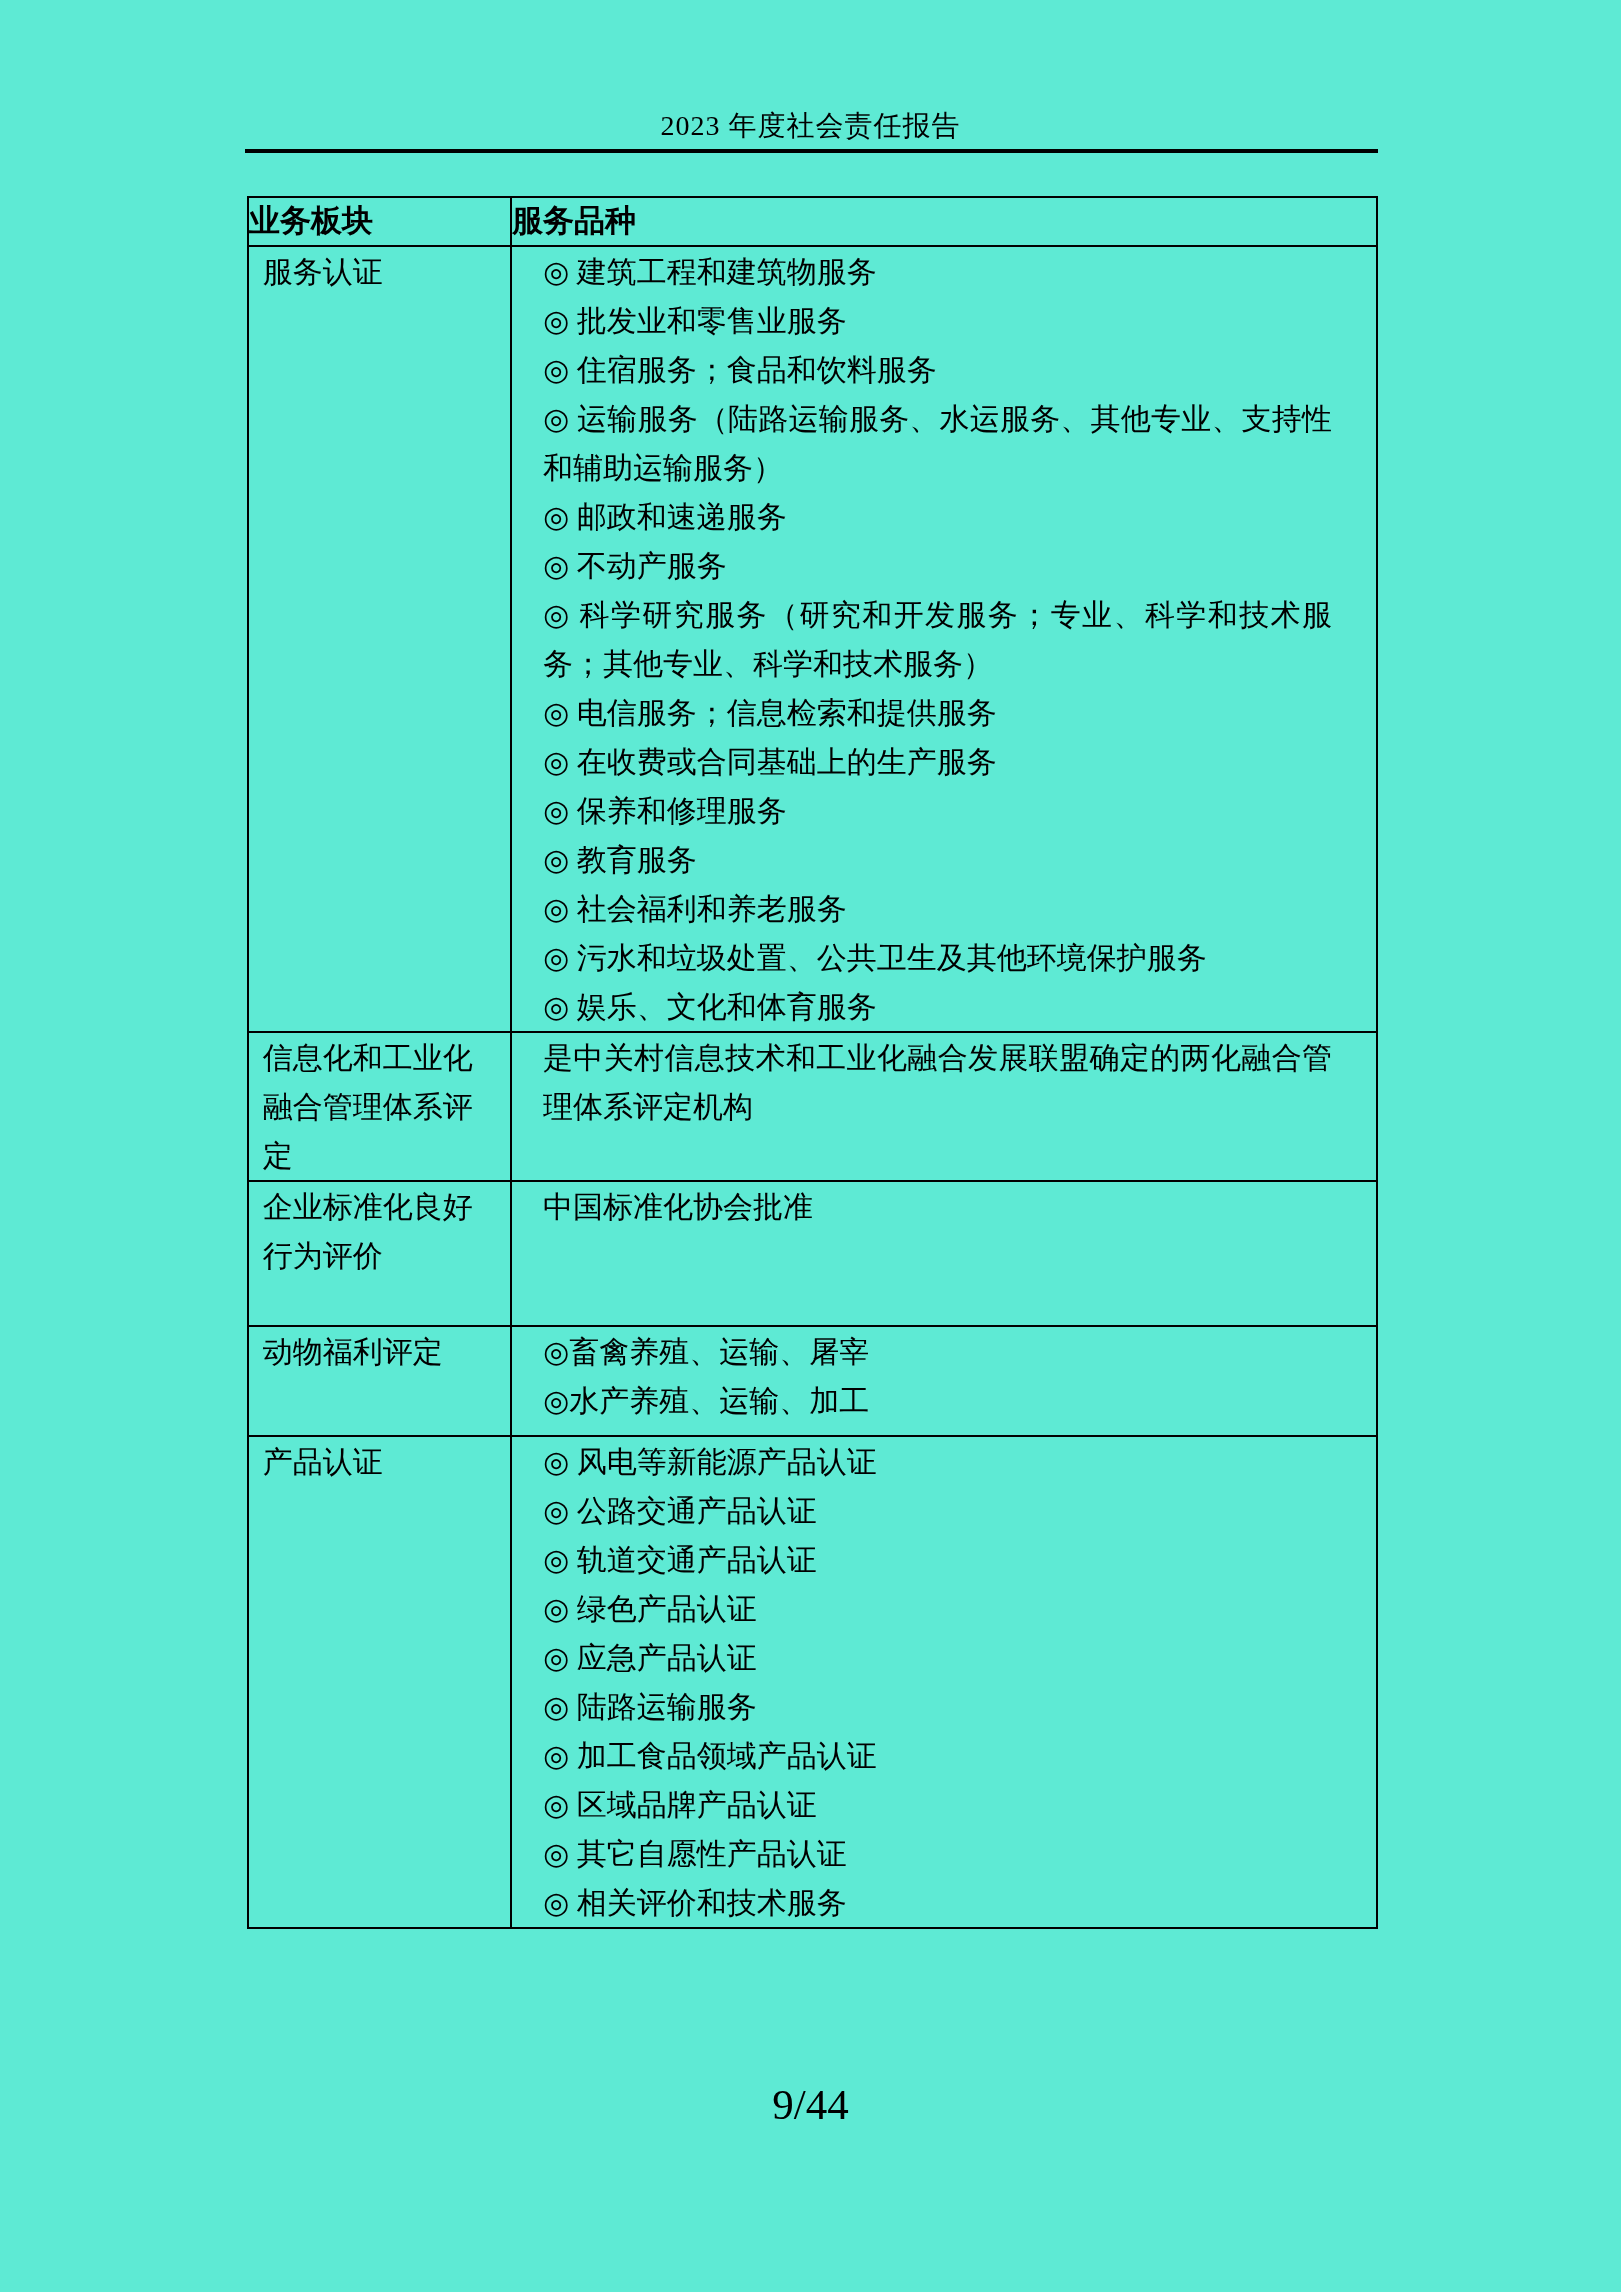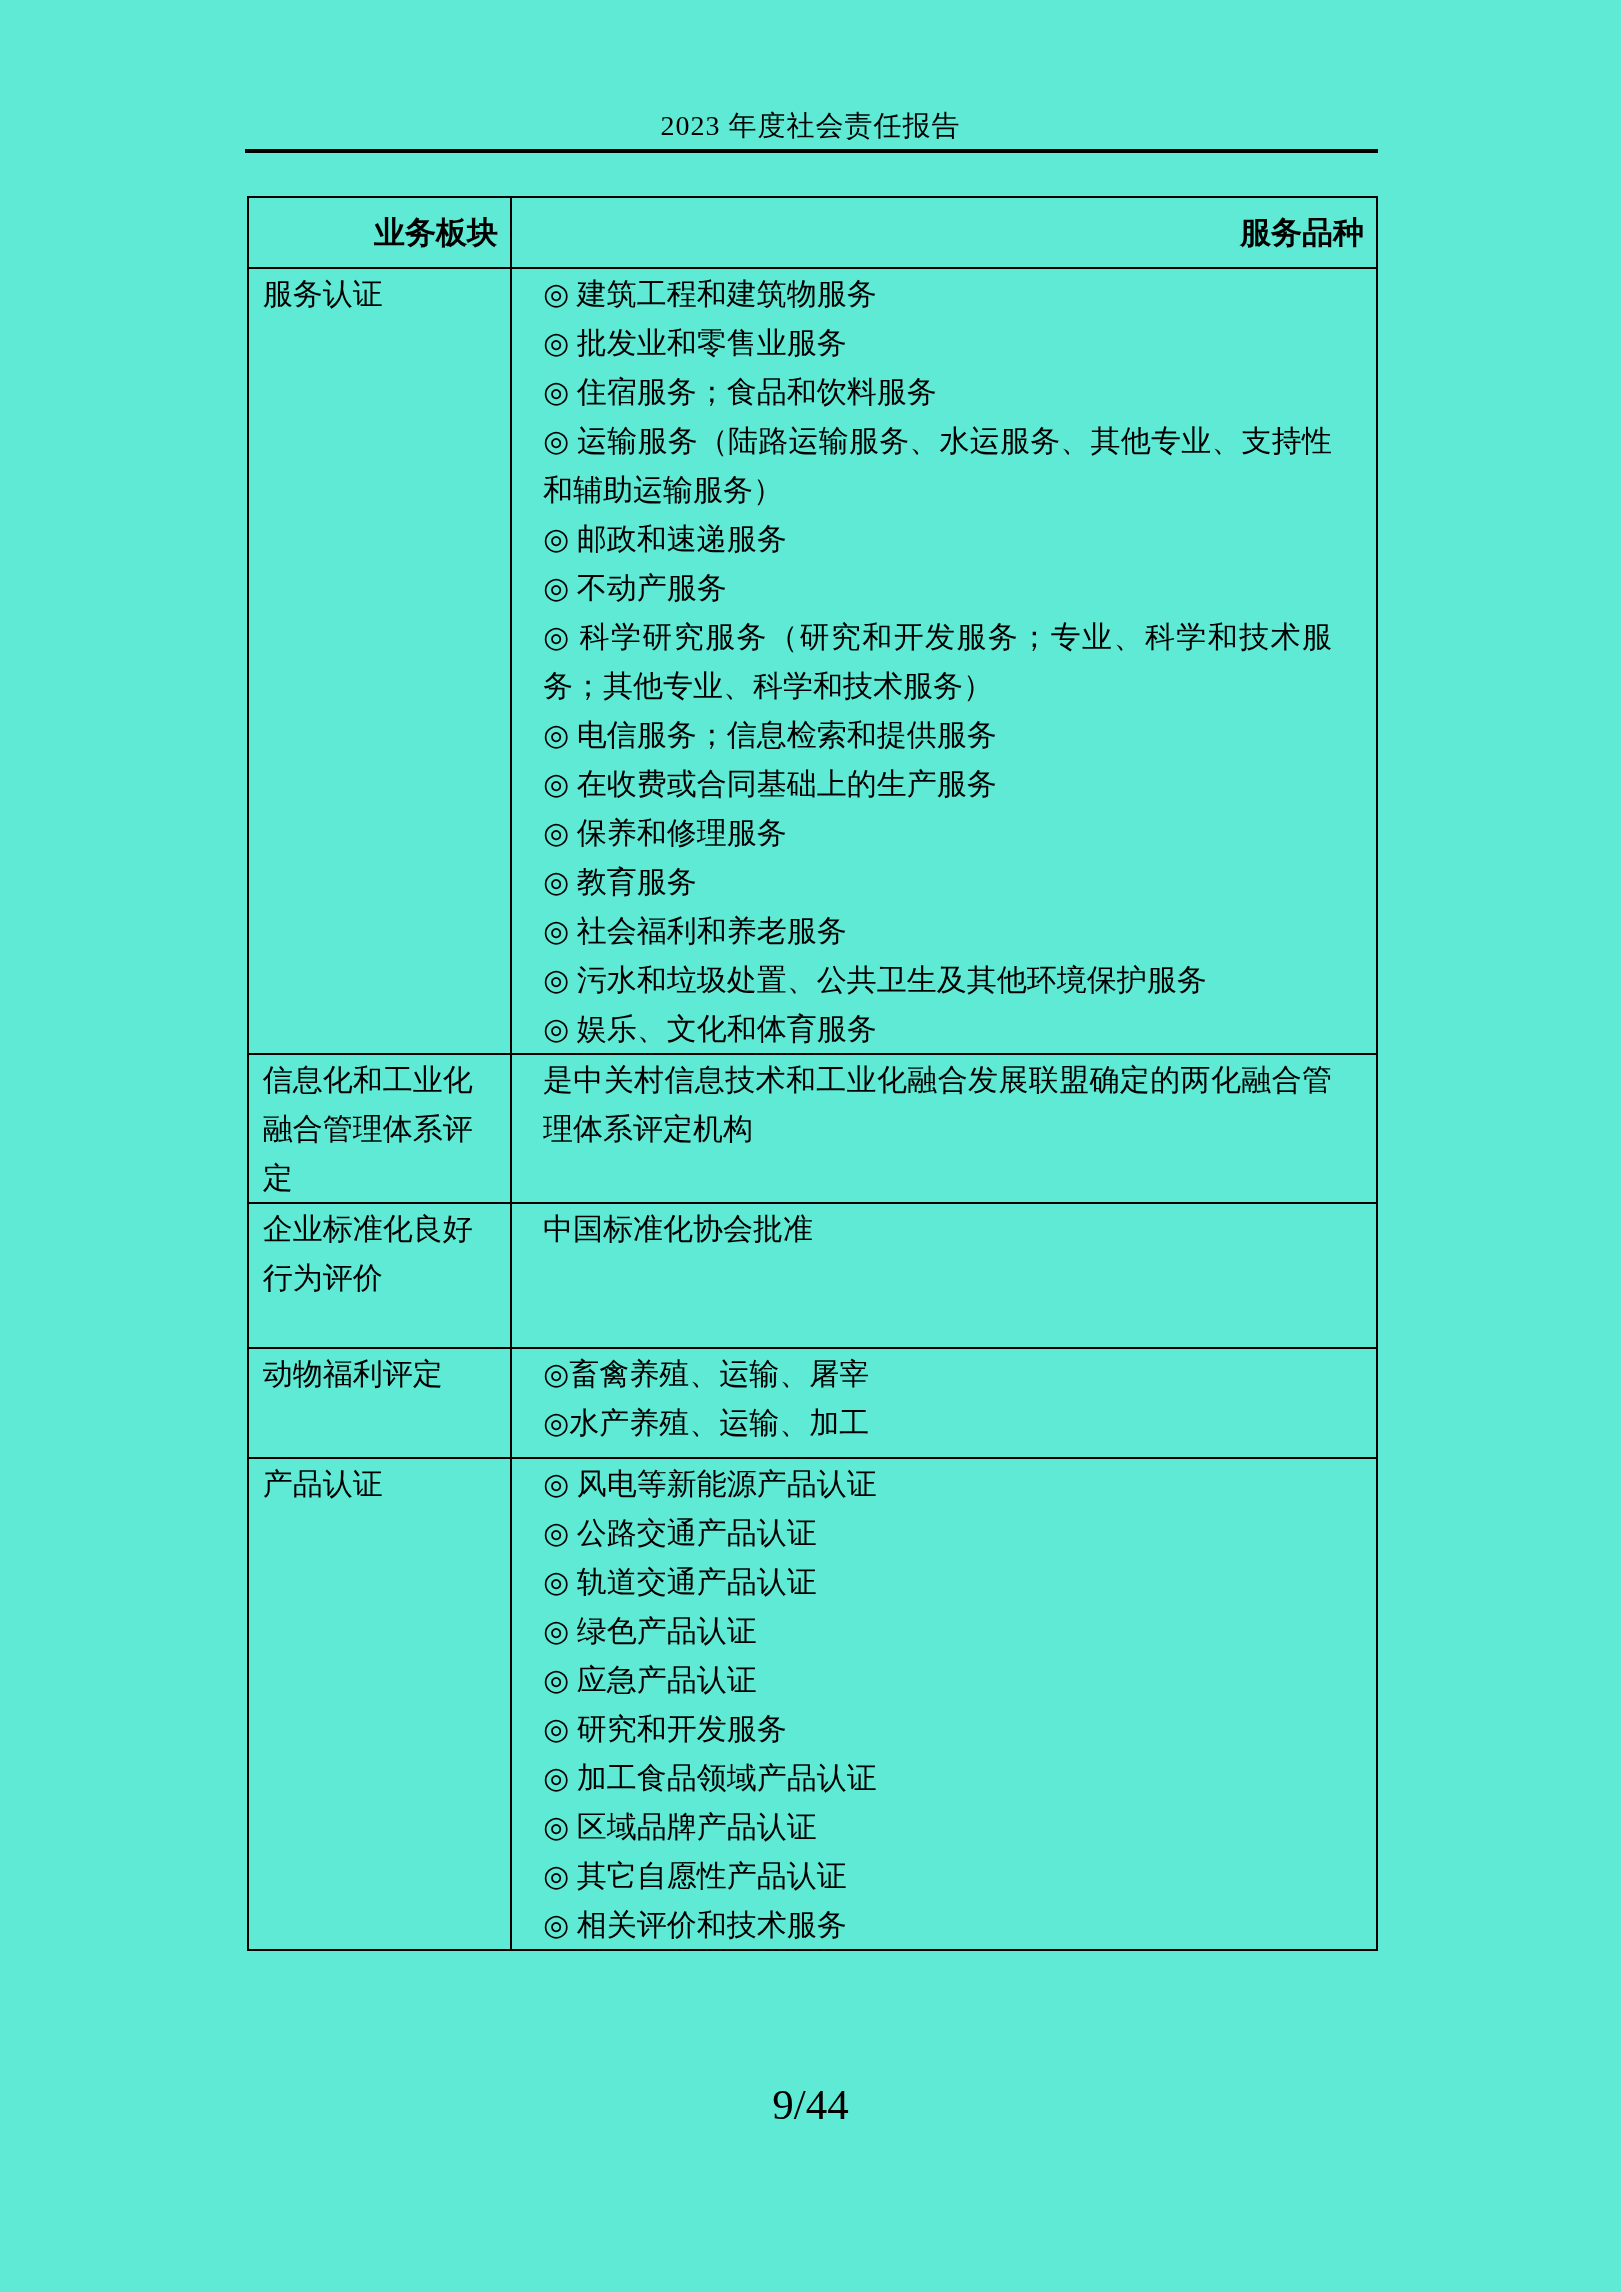--- a/index.html
+++ b/index.html
@@ -40,25 +40,25 @@
     border: 2.9px solid #000000;
     font-size: 30px;
   }
   .doc-table th, .doc-table td {
     border: 2px solid #000000;
     vertical-align: top;
     overflow: hidden;
   }
   .doc-table th {
     font-weight: bold;
-    text-align: right;
+    text-align: left;
     font-size: 31px;
     height: 45px;
     line-height: 45px;
-    padding: 12px;
+    padding: 0;
   }
   .col-segment { width: 263px; }
   td.segment-cell {
     padding: 0 13.7px;
     line-height: 49px;
     text-align: left;
   }
   td.items-cell {
     padding: 0 44px 0 31px;
   }
@@ -137,21 +137,21 @@
           </td>
       </tr>
       <tr style="height:490px;">
         <td class="segment-cell">产品认证</td>
         <td class="items-cell">
             <div class="item">◎ 风电等新能源产品认证</div>
             <div class="item">◎ 公路交通产品认证</div>
             <div class="item">◎ 轨道交通产品认证</div>
             <div class="item">◎ 绿色产品认证</div>
             <div class="item">◎ 应急产品认证</div>
-            <div class="item">◎ 研究和开发服务</div>
+            <div class="item">◎ 陆路运输服务</div>
             <div class="item">◎ 加工食品领域产品认证</div>
             <div class="item">◎ 区域品牌产品认证</div>
             <div class="item">◎ 其它自愿性产品认证</div>
             <div class="item">◎ 相关评价和技术服务</div>
           </td>
       </tr>
     </tbody>
   </table>
 
   <div class="footer-pagenum">9/44</div>

